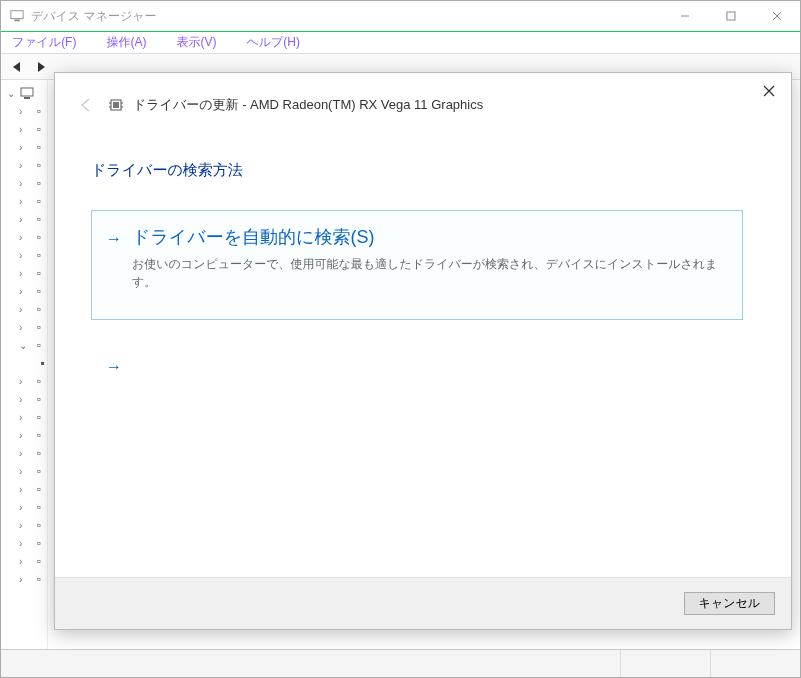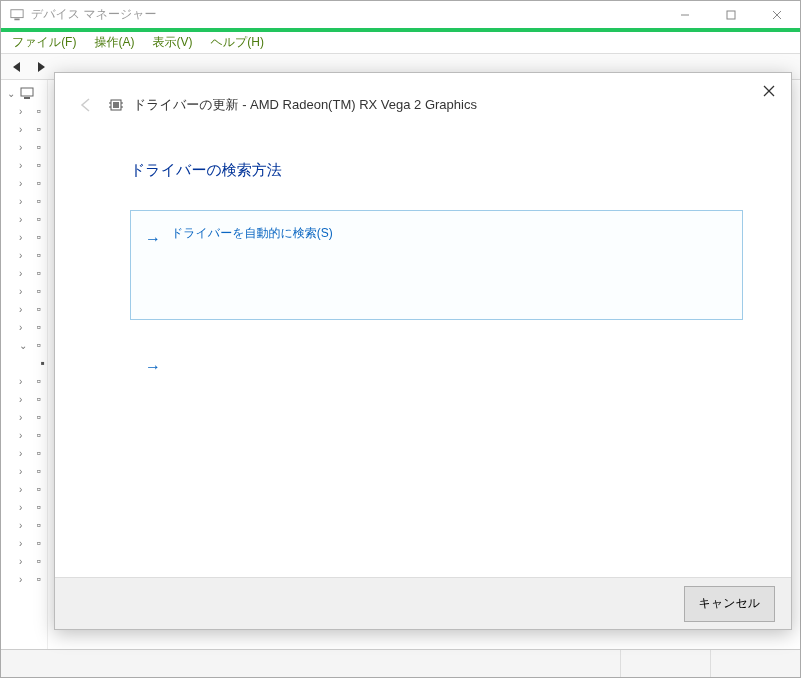--- a/index.html
+++ b/index.html
@@ -22,34 +22,34 @@
       display: flex;
       flex-direction: column;
     }
     .titlebar {
       height: 31px;
       display: flex;
       align-items: center;
       padding: 0 0 0 8px;
       color: #999;
       background: #fff;
-      border-bottom: 4px solid #22c55e;
+      border-bottom: 1px solid #22c55e;
     }
     .titlebar .app-icon { width: 16px; height: 16px; margin-right: 6px; display:inline-flex; align-items:center; justify-content:center;}
     .titlebar .title { flex: 1; font-size: 12px; }
     .titlebar .ctl { width: 46px; height: 30px; display:flex; align-items:center; justify-content:center; color:#888;}
     .titlebar .ctl svg { pointer-events:none; }
     .menubar {
       height: 22px;
       padding: 0 4px;
       display: flex;
       align-items: center;
-      gap: 4px;
+      gap: 16px;
       font-size: 12px;
-      color: #4d7c0f;
+      color: #8b5cf6;
       border-bottom: 1px solid #ddd;
     }
     .menubar .menu-item { padding: 2px 7px; }
     .toolbar {
       height: 26px;
       display: flex;
       align-items: center;
       padding: 2px 6px;
       gap: 2px;
       border-bottom: 1px solid #ddd;
@@ -98,51 +98,51 @@
       height: 64px;
       display:flex;
       align-items:center;
       padding: 0 20px 0 20px;
       position: relative;
     }
     .dialog-header .back { width:22px; height:22px; color:#bbb; display:flex;align-items:center;justify-content:center; margin-right:10px;}
     .dialog-header .dlg-icon { width:18px; height:18px; color:#555; margin-right:8px; display:flex;align-items:center;justify-content:center;}
     .dialog-header .dlg-title { color:#333; font-size:13px; }
     .dialog-close { position:absolute; top:8px; right:12px; width:20px; height:20px; color:#333; display:flex;align-items:center;justify-content:center;}
-    .dialog-body { flex:1; padding: 0 48px 0 75px; }
+    .dialog-body { flex:1; padding: 0 48px 0 36px; }
     .dialog-heading { color:#003399; font-size:15px; margin: 24px 0 30px 0; }
     .option {
       border: 1px solid transparent;
       padding: 14px 18px 14px 14px;
       margin-bottom: 18px;
       display:flex;
       gap:10px;
       min-height: 110px;
       cursor: pointer;
     }
     .option.highlight {
       border: 1px solid #9ecbe8;
       background: #fbfeff;
     }
     .option .arrow { color:#0a66c2; font-size:16px; line-height:1.2; padding-top:2px;}
     .option .opt-texts { flex:1; }
-    .option .opt-title { color:#0a66c2; font-size:12px; margin-bottom:6px;}
+    .option .opt-title { color:#0a66c2; font-size:18px; margin-bottom:6px;}
     .option .opt-desc { color:#666; font-size:12px; line-height:1.5; }
     .dialog-footer {
       height: 52px;
       display:flex;
       align-items:center;
       justify-content:flex-end;
       padding: 0 16px;
       background:#f0f0f0;
       border-top:1px solid #ddd;
     }
     .btn {
       min-width: 86px;
-      height: 36px;
+      height: 23px;
       padding: 0 14px;
       background: #e1e1e1;
       border: 1px solid #adadad;
       font-size:12px;
       color:#000;
       display:flex;align-items:center;justify-content:center;
       cursor:pointer;
     }
   </style>
 </head>
@@ -345,30 +345,31 @@
       <svg width="16" height="16">
           <rect x="3" y="3" width="10" height="10" fill="#fff" stroke="#555"></rect>
           <rect x="5" y="5" width="6" height="6" fill="#777"></rect>
           <line x1="1" y1="6" x2="3" y2="6" stroke="#555"></line>
           <line x1="1" y1="10" x2="3" y2="10" stroke="#555"></line>
           <line x1="13" y1="6" x2="15" y2="6" stroke="#555"></line>
           <line x1="13" y1="10" x2="15" y2="10" stroke="#555"></line>
         </svg>
     </div>
     <div class="dlg-title">
-      <span>ドライバーの更新 - </span><span>AMD Radeon(TM) RX Vega 2 Graphics</span>
+      <span>ドライバーの更新 - </span><span>AMD Radeon(TM) RX Vega 11 Graphics</span>
     </div>
   </div>
   <div class="dialog-body">
     <div class="dialog-heading">ドライバーの検索方法</div>
 
     <div class="option highlight">
       <div class="arrow">→</div>
       <div class="opt-texts">
         <div class="opt-title">ドライバーを自動的に検索(S)</div>
+        <div class="opt-desc">お使いのコンピューターで、使用可能な最も適したドライバーが検索され、デバイスにインストールされます。</div>
       </div>
     </div>
 
     <div class="option" style="min-height:auto;padding-bottom:8px;">
       <div class="arrow">→</div>
       <div class="opt-texts">
       </div>
     </div>
   </div>
   <div class="dialog-footer">

